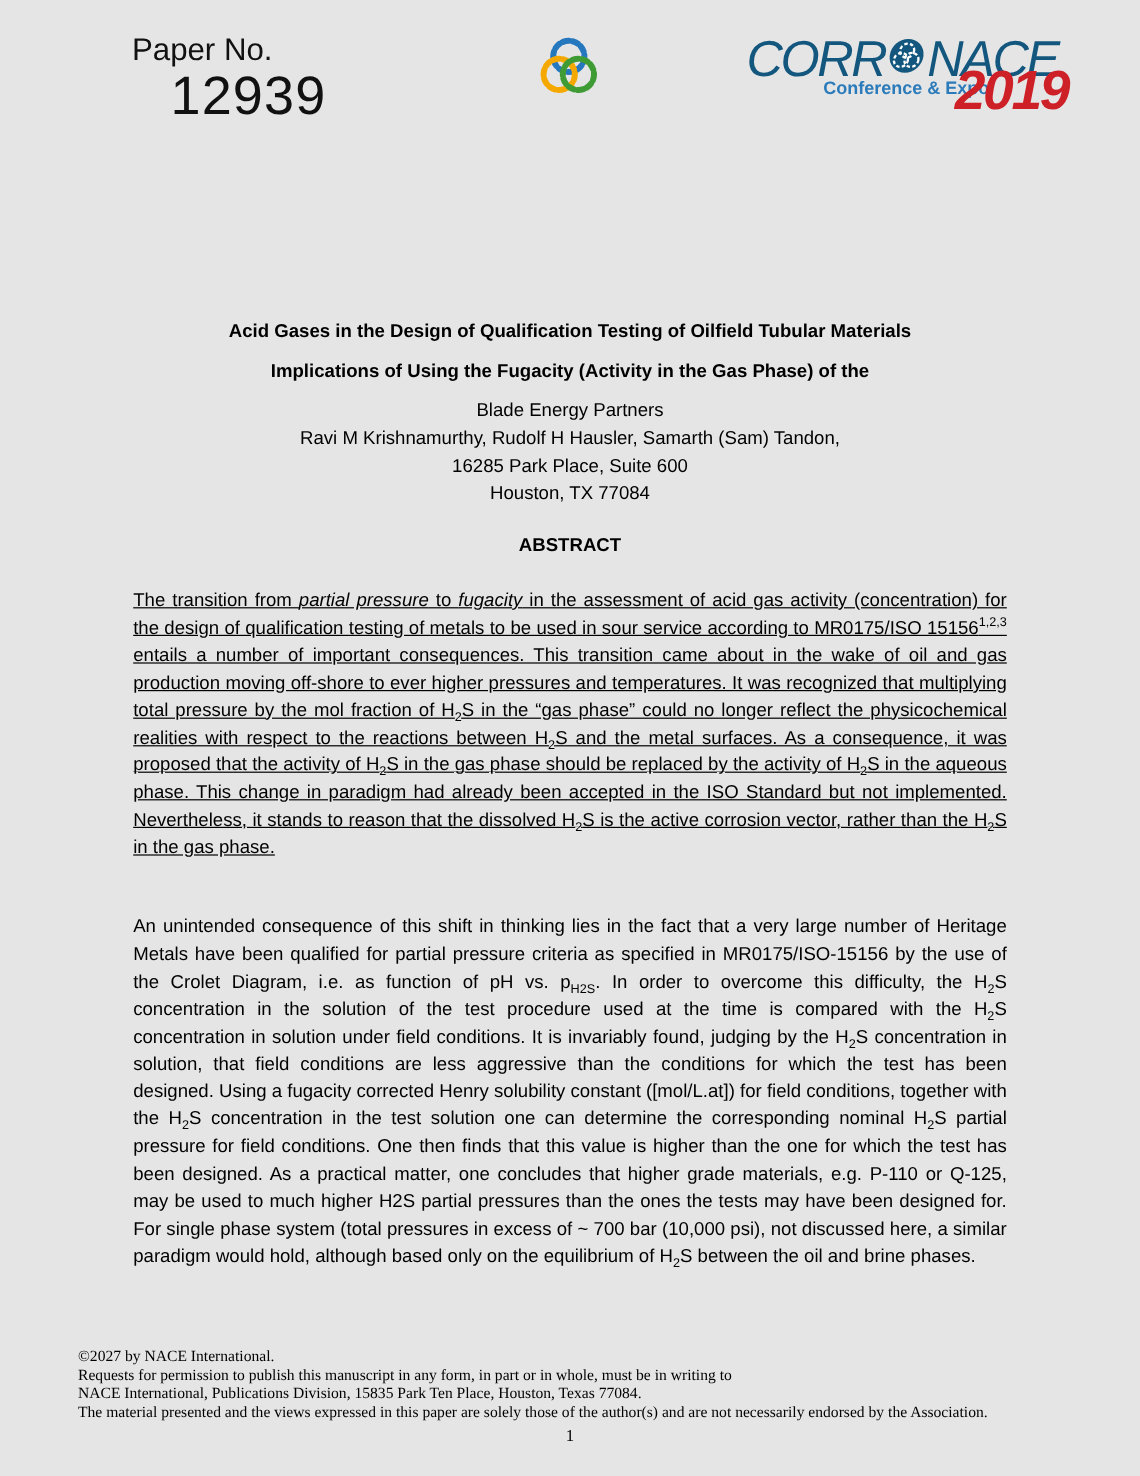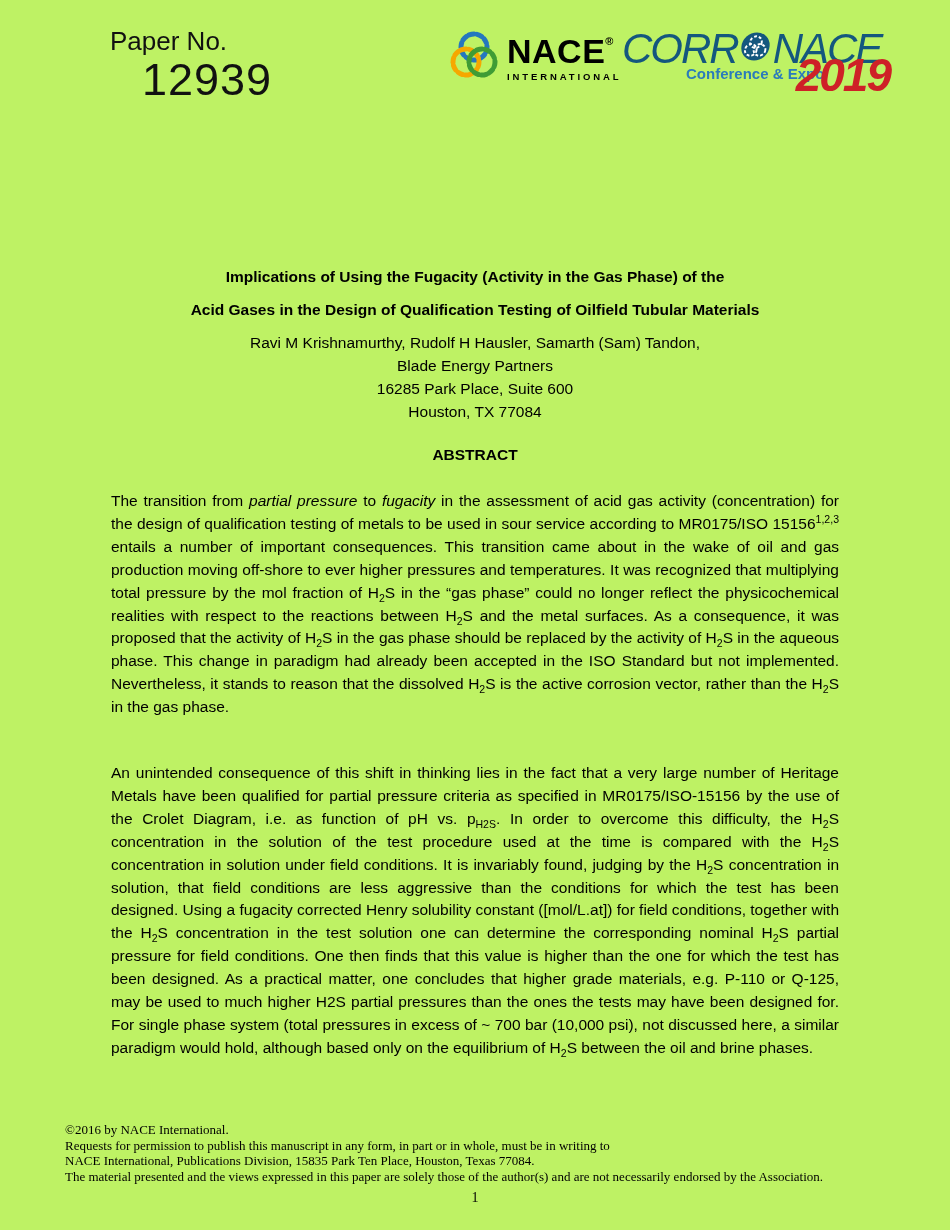--- a/index.html
+++ b/index.html
@@ -1,21 +1,21 @@
 <!DOCTYPE html>
 <html><head>
 <meta charset="utf-8">
 <style>
   * { margin: 0; padding: 0; box-sizing: border-box; }
   html, body { background: #ffffff; }
   .page {
     position: relative;
     width: 950px;
     height: 1230px;
-    background: #bef264;
+    background: #e5e5e5;
     font-family: "Liberation Sans", sans-serif;
     color: #000;
     margin: 0 auto;
     overflow: hidden;
   }
 
   
   .paper-no { position: absolute; left: 110px; top: 28px; line-height: 1; }
   .paper-no-label { font-size: 26px; color: #111; }
   .paper-no-number { font-size: 45px; color: #111; letter-spacing: 1px; margin-top: 3px; margin-left: 32px; }
@@ -49,21 +49,21 @@
   }
 
   
   .doc-title { position: absolute; left: 110px; width: 730px; top: 268px; text-align: center; font-weight: bold; font-size: 15.5px; }
   .doc-title .t-line { margin-bottom: 15px; }
   .authors { position: absolute; left: 110px; width: 730px; top: 331px; text-align: center; font-size: 15.5px; line-height: 23px; }
 
   
   .abstract-heading { position: absolute; left: 110px; width: 730px; top: 446px; text-align: center; font-weight: bold; font-size: 15.5px; }
   .para { position: absolute; left: 111px; width: 728px; font-size: 15.5px; line-height: 22.9px; text-align: justify; }
-  .para-1 { top: 490px; }
+  .para-1 { top: 490px; text-decoration: underline; }
   .para-2 { top: 762px; }
   sub, sup { line-height: 0; font-size: 68%; }
   em { font-style: italic; }
 
   
   .footer {
     position: absolute; left: 65px; top: 1122px; width: 830px;
     font-family: "Liberation Serif", serif; font-size: 13px; line-height: 15.5px; color: #000;
   }
   .page-num {
@@ -84,24 +84,20 @@
   <div class="nace-logo">
     <span>
       <svg class="nace-knot" viewBox="0 0 56 56">
         <g fill="none" stroke-width="5" stroke-dasharray="5 3" stroke-linecap="round">
           <circle cx="28" cy="19" r="13" stroke="#2577BE"></circle>
           <circle cx="20" cy="34" r="13" stroke="#F5A800"></circle>
           <circle cx="36" cy="34" r="13" stroke="#3F9C35"></circle>
         </g>
       </svg>
     </span>
-    <div class="nace-text">
-      <div class="nace-name"><span>NACE</span><span class="nace-reg">®</span></div>
-      <div class="nace-sub">INTERNATIONAL</div>
-    </div>
   </div>
 
   <div class="corrosion-logo">
     <div class="corrosion-title">
       <span>CORR</span>
       <span>
         <svg class="o-knot" viewBox="0 0 34 34">
           <circle cx="17" cy="17" r="14.5" fill="#14577E"></circle>
           <g fill="none" stroke="#ffffff" stroke-width="2" stroke-dasharray="3 2">
             <circle cx="17" cy="12.5" r="6"></circle>
@@ -110,36 +106,36 @@
           </g>
         </svg>
       </span>
       <span>NACE</span>
     </div>
     <div class="corrosion-sub">Conference &amp; Expo</div>
     <div class="corrosion-year">2019</div>
   </div>
 
   <div class="doc-title">
+    <div class="t-line">Acid Gases in the Design of Qualification Testing of Oilfield Tubular Materials</div>
     <div class="t-line">Implications of Using the Fugacity (Activity in the Gas Phase) of the</div>
-    <div class="t-line">Acid Gases in the Design of Qualification Testing of Oilfield Tubular Materials</div>
   </div>
 
   <div class="authors">
+    <div>Blade Energy Partners</div>
     <div>Ravi M Krishnamurthy, Rudolf H Hausler, Samarth (Sam) Tandon,</div>
-    <div>Blade Energy Partners</div>
     <div>16285 Park Place, Suite 600</div>
     <div>Houston, TX 77084</div>
   </div>
 
   <div class="abstract-heading">ABSTRACT</div>
   <div class="para para-1">The transition from <em>partial pressure</em> to <em>fugacity</em> in the assessment of acid gas activity (concentration) for the design of qualification testing of metals to be used in sour service according to MR0175/ISO 15156<sup>1,2,3</sup> entails a number of important consequences. This transition came about in the wake of oil and gas production moving off-shore to ever higher pressures and temperatures. It was recognized that multiplying total pressure by the mol fraction of H<sub>2</sub>S in the “gas phase” could no longer reflect the physicochemical realities with respect to the reactions between H<sub>2</sub>S and the metal surfaces. As a consequence, it was proposed that the activity of H<sub>2</sub>S in the gas phase should be replaced by the activity of H<sub>2</sub>S in the aqueous phase. This change in paradigm had already been accepted in the ISO Standard but not implemented. Nevertheless, it stands to reason that the dissolved H<sub>2</sub>S is the active corrosion vector, rather than the H<sub>2</sub>S in the gas phase.</div>
   <div class="para para-2">An unintended consequence of this shift in thinking lies in the fact that a very large number of Heritage Metals have been qualified for partial pressure criteria as specified in MR0175/ISO-15156 by the use of the Crolet Diagram, i.e. as function of pH vs. p<sub>H2S</sub>. In order to overcome this difficulty, the H<sub>2</sub>S concentration in the solution of the test procedure used at the time is compared with the H<sub>2</sub>S concentration in solution under field conditions. It is invariably found, judging by the H<sub>2</sub>S concentration in solution, that field conditions are less aggressive than the conditions for which the test has been designed. Using a fugacity corrected Henry solubility constant ([mol/L.at]) for field conditions, together with the H<sub>2</sub>S concentration in the test solution one can determine the corresponding nominal H<sub>2</sub>S partial pressure for field conditions. One then finds that this value is higher than the one for which the test has been designed. As a practical matter, one concludes that higher grade materials, e.g. P-110 or Q-125, may be used to much higher H2S partial pressures than the ones the tests may have been designed for. For single phase system (total pressures in excess of ~ 700 bar (10,000 psi), not discussed here, a similar paradigm would hold, although based only on the equilibrium of H<sub>2</sub>S between the oil and brine phases.</div>
 
   <div class="footer">
-    <div>©2016 by NACE International.</div>
+    <div>©2027 by NACE International.</div>
     <div>Requests for permission to publish this manuscript in any form, in part or in whole, must be in writing to</div>
     <div>NACE International, Publications Division, 15835 Park Ten Place, Houston, Texas 77084.</div>
     <div>The material presented and the views expressed in this paper are solely those of the author(s) and are not necessarily endorsed by the Association.</div>
   </div>
   <div class="page-num">1</div>
 
 </div>
 
 </body></html>

